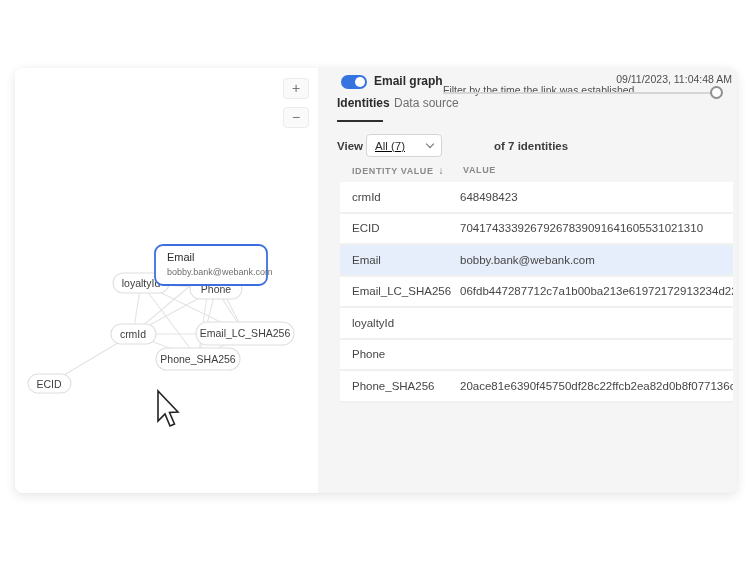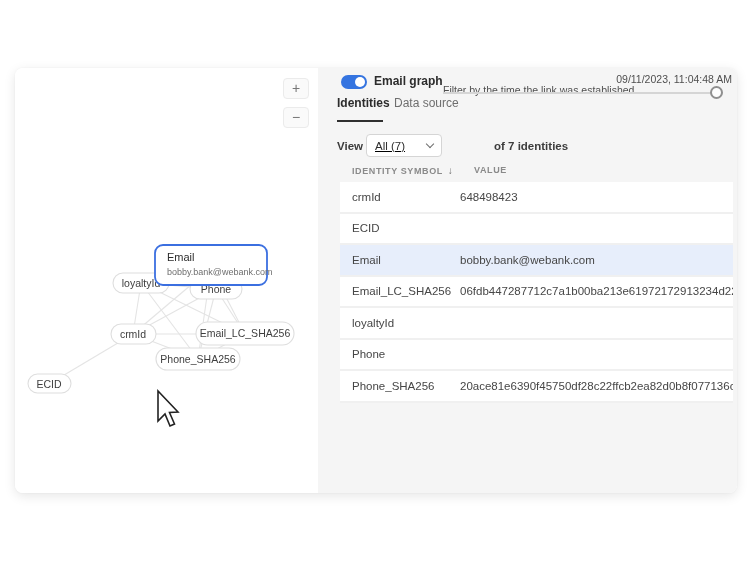--- a/index.html
+++ b/index.html
@@ -40,21 +40,21 @@
   .tab-inactive { left:76px; color:#6e6e6e; }
   .view-label { position:absolute; left:19px; top:72px; font-size:11.5px; font-weight:600; color:#3c3c3c; }
   .dropdown { position:absolute; left:48px; top:66px; width:76px; height:23px; background:#fff;
               border:1px solid #d5d5d5; border-radius:4px; display:flex; align-items:center;
               padding:6px 8px; cursor:pointer;text-decoration:underline; }
   .dropdown-value { font-size:11.5px; color:#2c2c2c; flex:1; }
   .chevron { width:6px; height:6px; border-right:1.5px solid #6e6e6e; border-bottom:1.5px solid #6e6e6e;
              transform:rotate(45deg); margin-top:-3px; }
   .of-identities { position:absolute; left:134px; top:72px; font-size:11.5px; font-weight:600; color:#3c3c3c;margin-left:42px; }
   .th { position:absolute; top:97px; font-size:9px; font-weight:700; color:#8a8a8a; letter-spacing:.6px; }
-  .th-symbol { left:34px; } .th-value { left:156px; }
+  .th-symbol { left:34px; } .th-value { left:145px; }
   .sort-icon { font-size:10px; color:#6e6e6e; margin-left:5px; font-weight:400; }
   .table { position:absolute; left:22px; top:114px; width:393px; }
   .row { height:31.5px; background:#ffffff; border-bottom:2px solid #f0f0f0; display:flex;
          align-items:center; padding-left:12px; cursor:pointer; }
   .row-highlight { background:#e7eefb; }
   .cell-symbol { width:108px; flex-shrink:0; font-size:11.5px; color:#464646; }
   .cell-value { flex:1; font-size:11.5px; color:#464646; white-space:nowrap; overflow:hidden; }
 </style>
 </head>
 <body>
@@ -140,31 +140,32 @@
     <div class="tab tab-inactive">Data source</div>
 
     <div class="view-label">View</div>
     <div class="dropdown">
       <span class="dropdown-value">All (7)</span>
       <span class="chevron"></span>
     </div>
     <div class="of-identities">of 7 identities</div>
 
     <div class="th th-symbol">
-      <span>IDENTITY SYMBOL</span><span class="sort-icon">↓</span>
+      <span>IDENTITY VALUE</span><span class="sort-icon">↓</span>
     </div>
     <div class="th th-value">VALUE</div>
 
     <div class="table">
       <div class="row">
         <div class="cell-symbol">crmId</div>
         <div class="cell-value">648498423</div>
       </div>
       <div class="row">
         <div class="cell-symbol">ECID</div>
+        <div class="cell-value">70417433392679267839091641605531021310</div>
       </div>
       <div class="row row-highlight">
         <div class="cell-symbol">Email</div>
         <div class="cell-value">bobby.bank@webank.com</div>
       </div>
       <div class="row">
         <div class="cell-symbol">Email_LC_SHA256</div>
         <div class="cell-value">06fdb447287712c7a1b00ba213e61972172913234d22108880ed182fa8a</div>
       </div>
       <div class="row">

